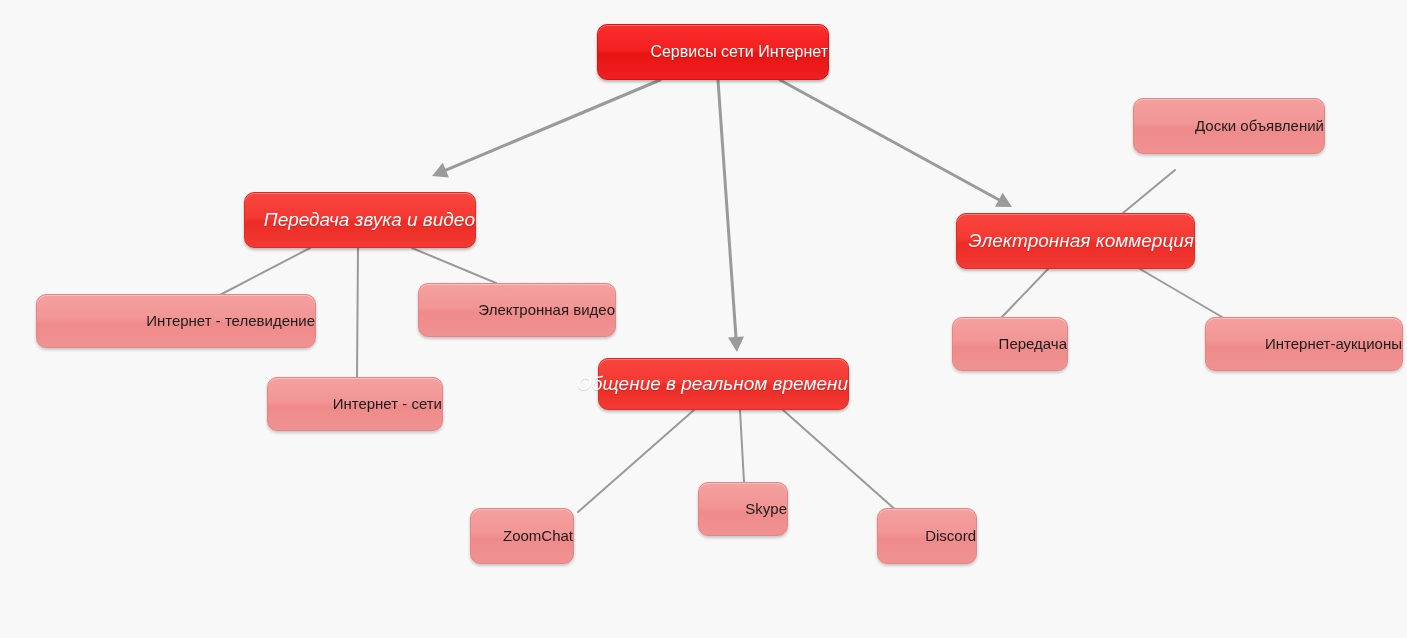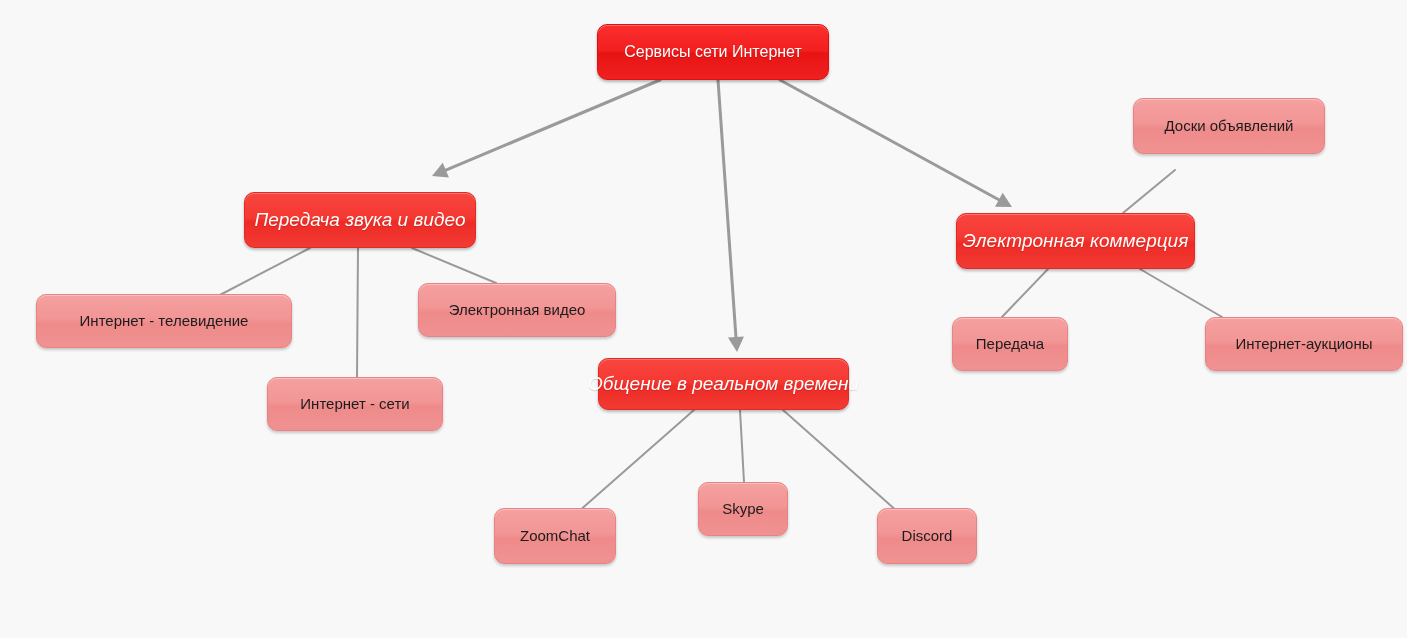--- a/index.html
+++ b/index.html
@@ -26,21 +26,21 @@
     top: 0;
     width: 1407px;
     height: 638px;
     pointer-events: none;
   }
   .node {
     position: absolute;
     box-sizing: border-box;
     display: flex;
     align-items: center;
-    justify-content: center;
+    justify-content: flex-end;
     text-align: center;
     border-radius: 10px;
     white-space: nowrap;
     line-height: 1.1;
     user-select: none;
   }
   
   .node.root {
     background: linear-gradient(to bottom, #fb2e2e 0%, #f31f1f 48%, #e81414 52%, #f02020 100%);
     border: 1px solid #e01010;
@@ -92,37 +92,37 @@
     </svg>
 
   <div class="node root" style="left: 597px; top: 24px; width: 232px; height: 56px;">
       <span>Сервисы сети Интернет</span>
     </div>
 
   <div class="node branch" style="left: 244px; top: 192px; width: 232px; height: 56px;">
       <span>Передача звука и видео</span>
     </div>
 
-  <div class="node leaf" style="left: 36px; top: 294px; width: 256px; height: 54px;">
+  <div class="node leaf" style="left: 36px; top: 294px; width: 280px; height: 54px;">
       <span>Интернет - телевидение</span>
     </div>
 
   <div class="node leaf" style="left: 267px; top: 377px; width: 176px; height: 54px;">
       <span>Интернет - сети</span>
     </div>
 
   <div class="node leaf" style="left: 418px; top: 283px; width: 198px; height: 54px;">
       <span>Электронная видео</span>
     </div>
 
   <div class="node branch" style="left: 598px; top: 358px; width: 251px; height: 52px;">
       <span>Общение в реальном времени</span>
     </div>
 
-  <div class="node leaf" style="left: 494px; top: 508px; width: 122px; height: 56px;">
+  <div class="node leaf" style="left: 470px; top: 508px; width: 104px; height: 56px;">
       <span>ZoomChat</span>
     </div>
 
   <div class="node leaf" style="left: 698px; top: 482px; width: 90px; height: 54px;">
       <span>Skype</span>
     </div>
 
   <div class="node leaf" style="left: 877px; top: 508px; width: 100px; height: 56px;">
       <span>Discord</span>
     </div>

